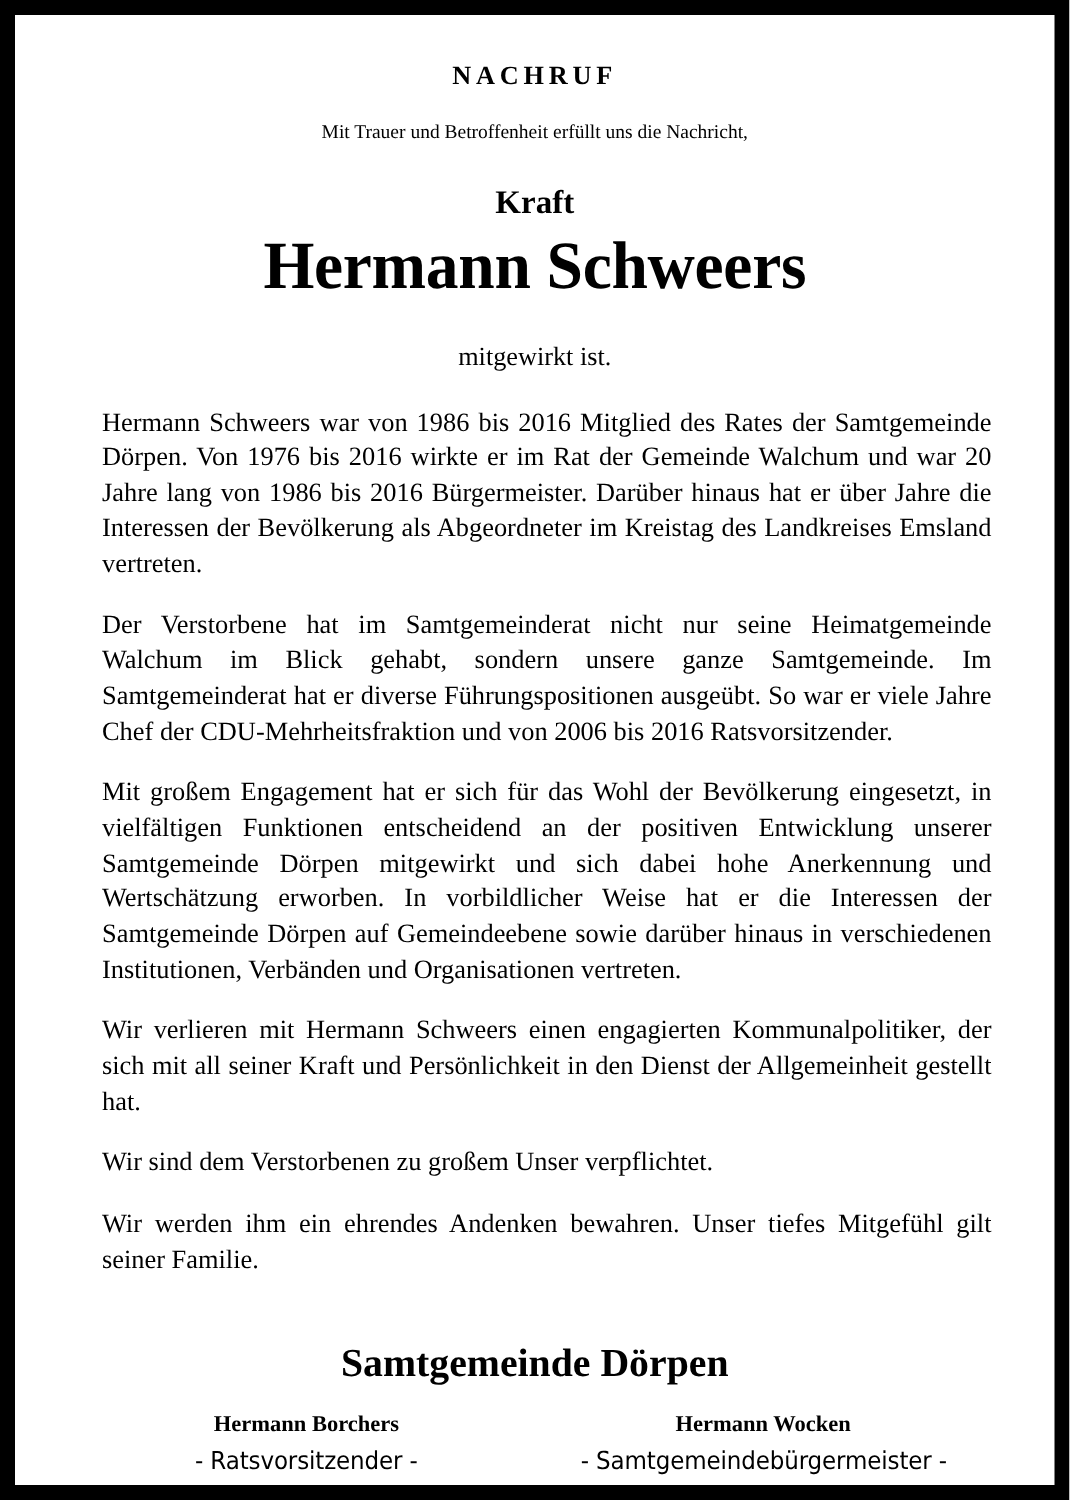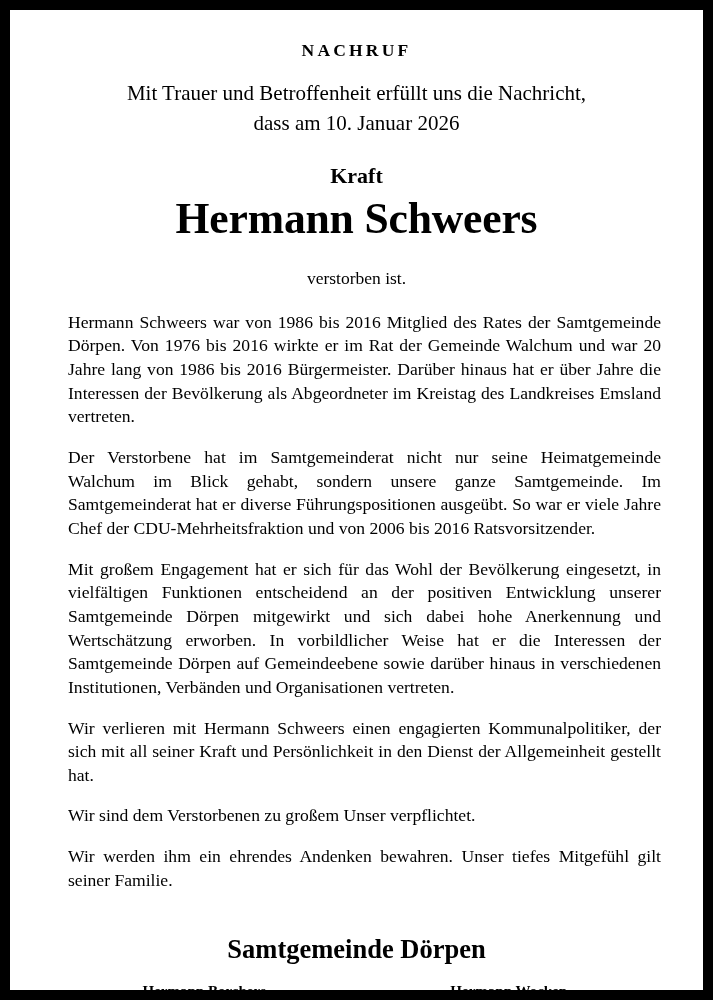--- a/index.html
+++ b/index.html
@@ -38,21 +38,21 @@
     text-align: center;
     font-weight: bold;
     font-size: 17.5px;
     letter-spacing: 3.2px;
     margin: 9px 0 0 0;
     line-height: 1.1;
   }
 
   .intro {
     text-align: center;
-    font-size: 21px;
+    font-size: 13px;
     line-height: 1.42;
     margin: 19px 0 0 0;
   }
   .intro .line { display: block; }
 
   .salutation {
     text-align: center;
     font-weight: bold;
     font-size: 22px;
     margin: 24px 0 0 0;
@@ -128,28 +128,27 @@
 </head>
 <body>
 
 <div id="notice">
   <div id="inner">
 
     <div class="kicker">NACHRUF</div>
 
     <div class="intro">
       <span class="line">Mit Trauer und Betroffenheit erfüllt uns die Nachricht,</span>
-      <span class="line">dass am 10. Januar 2026</span>
     </div>
 
     <div class="salutation">Kraft</div>
 
     <div class="deceased-name">Hermann Schweers</div>
 
-    <div class="closing-line">verstorben ist.</div>
+    <div class="closing-line">mitgewirkt ist.</div>
 
     <div class="body-copy" id="body-copy">
       <p>Hermann Schweers war von 1986 bis 2016 Mitglied des Rates der Samtgemeinde Dörpen. Von 1976 bis 2016 wirkte er im Rat der Gemeinde Walchum und war 20 Jahre lang von 1986 bis 2016 Bürgermeister. Darüber hinaus hat er über Jahre die Interessen der Bevölkerung als Abgeordneter im Kreistag des Landkreises Emsland vertreten.</p>
       <p>Der Verstorbene hat im Samtgemeinderat nicht nur seine Heimatgemeinde Walchum im Blick gehabt, sondern unsere ganze Samtgemeinde. Im Samtgemeinderat hat er diverse Führungspositionen ausgeübt. So war er viele Jahre Chef der CDU-Mehrheitsfraktion und von 2006 bis 2016 Ratsvorsitzender.</p>
       <p>Mit großem Engagement hat er sich für das Wohl der Bevölkerung eingesetzt, in vielfältigen Funktionen entscheidend an der positiven Entwicklung unserer Samtgemeinde Dörpen mitgewirkt und sich dabei hohe Anerkennung und Wertschätzung erworben. In vorbildlicher Weise hat er die Interessen der Samtgemeinde Dörpen auf Gemeindeebene sowie darüber hinaus in verschiedenen Institutionen, Verbänden und Organisationen vertreten.</p>
       <p>Wir verlieren mit Hermann Schweers einen engagierten Kommunalpolitiker, der sich mit all seiner Kraft und Persönlichkeit in den Dienst der Allgemeinheit gestellt hat.</p>
       <p>Wir sind dem Verstorbenen zu großem Unser verpflichtet.</p>
       <p>Wir werden ihm ein ehrendes Andenken bewahren. Unser tiefes Mitgefühl gilt seiner Familie.</p>
     </div>
 

